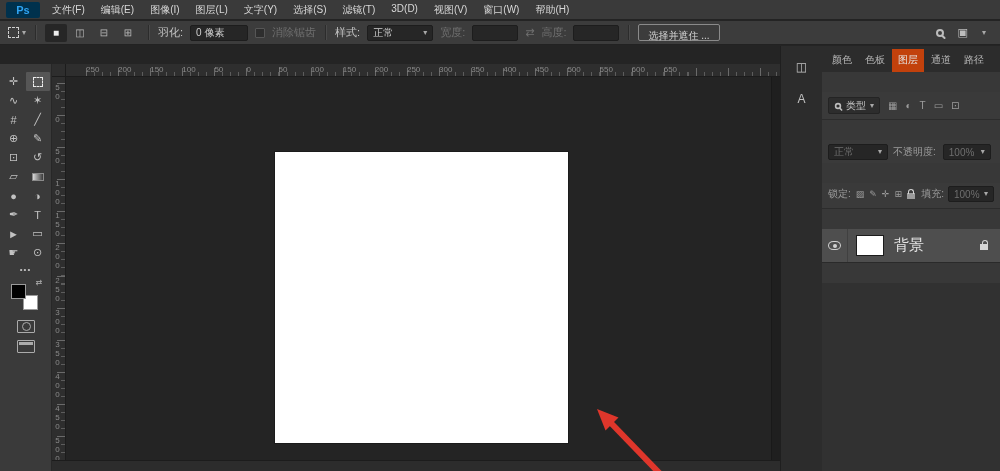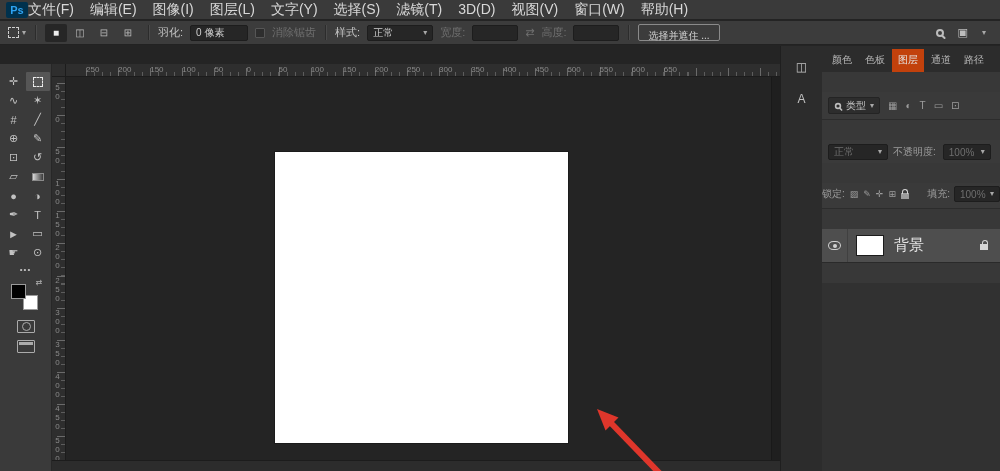--- a/index.html
+++ b/index.html
@@ -1,22 +1,22 @@
 <!DOCTYPE html>
 <html><head>
 <meta charset="utf-8">
 <style>
   * { margin:0; padding:0; box-sizing:border-box; }
   body { background:#111; font-family:"Liberation Sans","DejaVu Sans",sans-serif; }
   #app { position:relative; width:1000px; height:471px; background:#242424; overflow:hidden; color:#cfcfcf; }
 
   
   .menubar { position:absolute; left:0; top:0; width:1000px; height:20px; background:#3a3a3a; border-bottom:1px solid #232323; display:flex; align-items:center; padding-left:6px; z-index:5; }
-  .ps-logo { width:22px; height:16px; background:#00314d; color:#2ea3f2; font-weight:bold; font-size:11px; display:flex; align-items:center; justify-content:center; border-radius:2px; flex:none; }
-  .menu-items { display:flex; gap:16px; font-size:14px; color:#d8d8d8; white-space:nowrap; }
+  .ps-logo { width:34px; height:16px; background:#00314d; color:#2ea3f2; font-weight:bold; font-size:11px; display:flex; align-items:center; justify-content:center; border-radius:2px; margin-right:12px; flex:none; }
+  .menu-items { display:flex; gap:16px; font-size:10px; color:#d8d8d8; white-space:nowrap; }
 
   
   .optionsbar { position:absolute; left:0; top:21px; width:1000px; height:24px; background:#3c3c3c; border-bottom:1px solid #222; display:flex; align-items:center; gap:7px; padding:0 8px; font-size:11px; z-index:5; }
   .tool-preset { display:flex; align-items:center; gap:3px; }
   .dashed-sq { width:11px; height:11px; border:1px dashed #cfcfcf; display:inline-block; }
   .caret { font-size:8px; color:#a8a8a8; line-height:1; }
   .vsep { width:1px; height:15px; background:#2c2c2c; box-shadow:1px 0 0 #4a4a4a; margin:0 2px; flex:none; }
   .sel-modes { display:flex; gap:2px; }
   .sel-mode { background:none; border:none; color:#b9b9b9; font-size:10px; width:22px; height:18px; display:flex; align-items:center; justify-content:center; cursor:pointer; }
   .sel-mode.pressed { background:#262626; border-radius:2px; color:#ececec; }
@@ -80,21 +80,21 @@
   .panel-tabs { height:26px; background:#2c2c2c; display:flex; align-items:flex-end; padding-left:4px; gap:1px; flex:none; }
   .panel-tab { font-size:10px; color:#b8b8b8; padding:4px 6px 5px; cursor:pointer; white-space:nowrap; }
   .panel-tab.active { background:#c2410c; color:#e5e5e5; }
   .filter-row { display:flex; align-items:center; padding:5px 6px; gap:8px; border-bottom:1px solid #2c2c2c; background:#3a3a3a; flex:none; }
   .filter-well { display:flex; align-items:center; gap:4px; background:#2d2d2d; border:1px solid #242424; border-radius:2px; height:17px; padding:0 5px; font-size:10px; color:#c0c0c0; cursor:pointer; }
   .filter-icons { display:flex; gap:8px; color:#9c9c9c; font-size:10px; }
   .f-icon { cursor:pointer; }
   .blend-row { display:flex; align-items:center; gap:5px; padding:4px 6px 3px; font-size:10px; color:#9c9c9c; background:#3a3a3a; flex:none; }
   .blend-well { width:60px; }
   .opac-well { width:48px; margin-left:2px; }
-  .lock-row { display:flex; align-items:center; gap:5px; padding:3px 0 6px; font-size:10px; color:#9c9c9c; border-bottom:1px solid #2c2c2c; background:#3a3a3a; flex:none; }
+  .lock-row { display:flex; align-items:center; gap:5px; padding:3px 6px 6px; font-size:10px; color:#9c9c9c; border-bottom:1px solid #2c2c2c; background:#3a3a3a; flex:none; }
   .lock-icons { display:flex; gap:5px; color:#9c9c9c; font-size:9px; align-items:center; }
   .fill-group { margin-left:auto; display:flex; align-items:center; gap:4px; }
   .fill-well { width:46px; }
   .layer-row { display:flex; align-items:center; height:34px; background:#4e4e4e; border-bottom:1px solid #2a2a2a; flex:none; cursor:pointer; }
   .eye-cell { width:26px; align-self:stretch; display:flex; justify-content:center; align-items:center; border-right:1px solid #404040; cursor:pointer; }
   .eye { width:13px; height:9px; border:1px solid #d0d0d0; border-radius:50% / 60%; position:relative; }
   .eye::after { content:""; position:absolute; left:3.5px; top:2px; width:4px; height:4px; border-radius:50%; background:#d0d0d0; }
   .layer-thumb { width:28px; height:21px; background:#fff; border:1px solid #1c1c1c; margin-left:8px; flex:none; }
   .layer-name { margin-left:10px; font-size:15px; color:#e4e4e4; }
   .lock-ic { position:relative; width:8px; height:6px; background:#d5d5d5; display:inline-block; }

